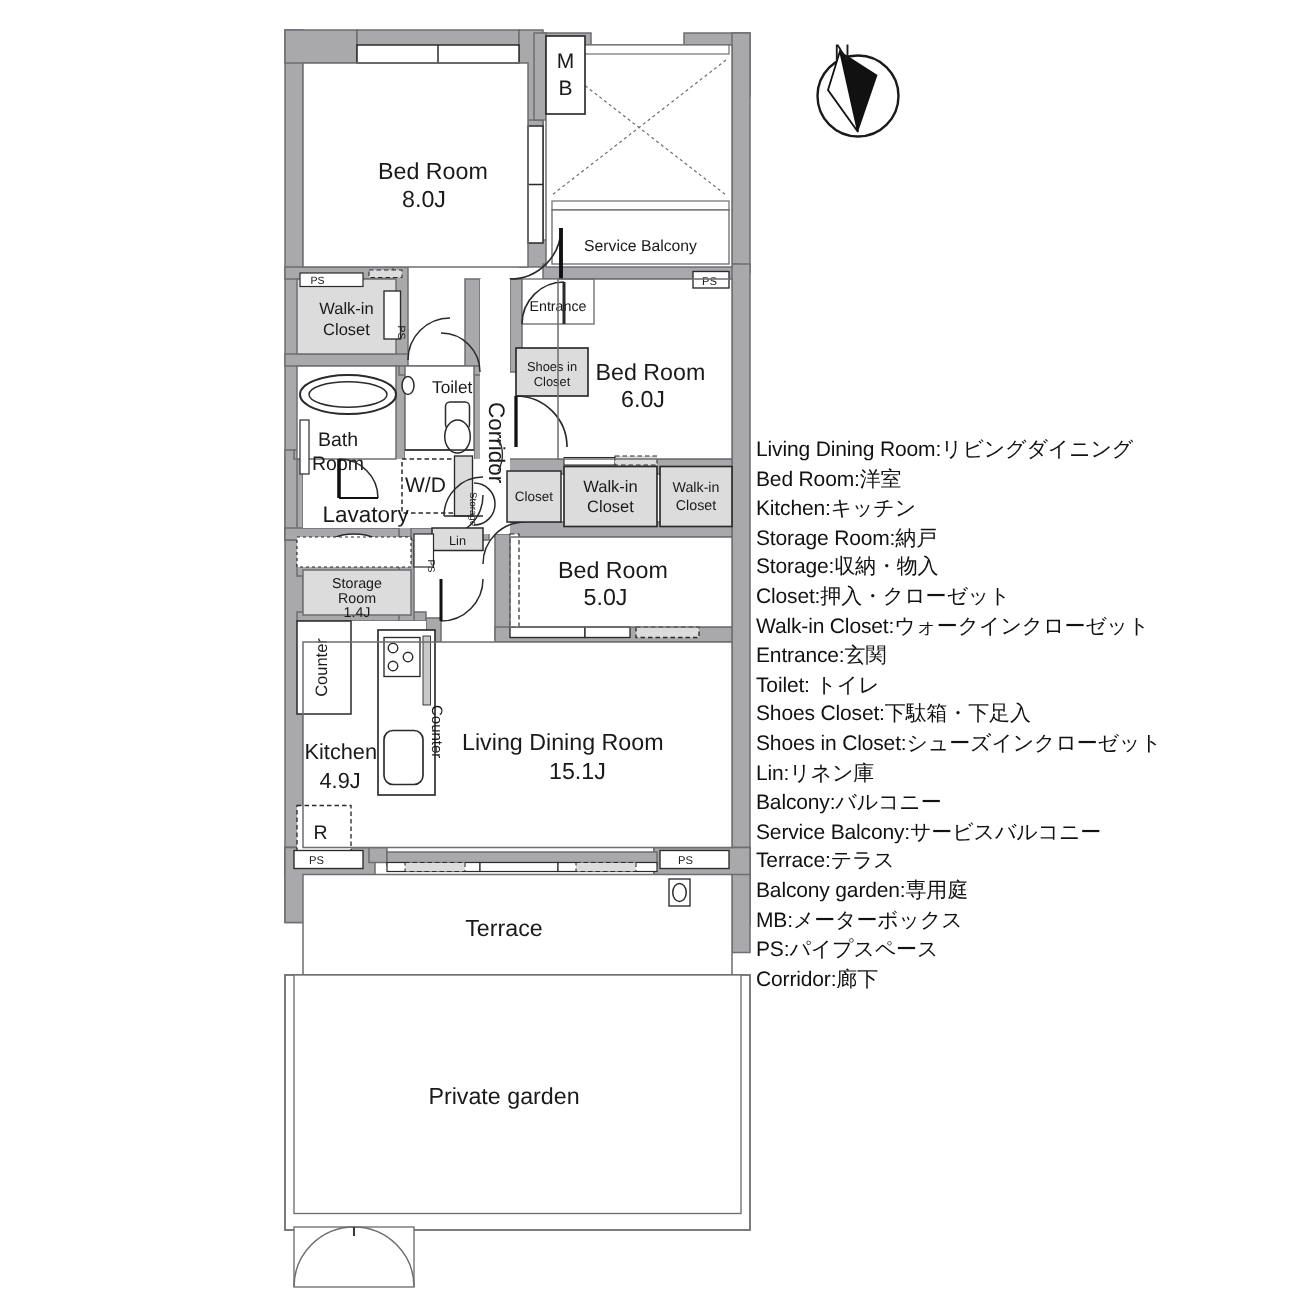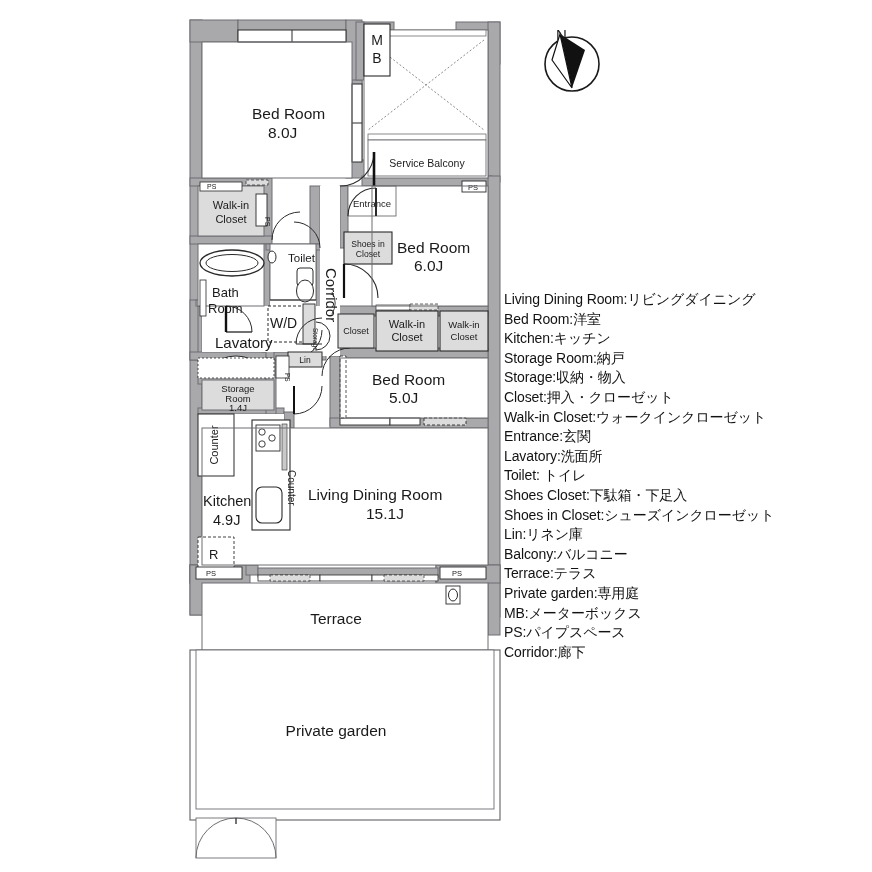--- a/index.html
+++ b/index.html
@@ -318,24 +318,24 @@
 
 <div class="legend">
   <div>Living Dining Room:リビングダイニング</div>
   <div>Bed Room:洋室</div>
   <div>Kitchen:キッチン</div>
   <div>Storage Room:納戸</div>
   <div>Storage:収納・物入</div>
   <div>Closet:押入・クローゼット</div>
   <div>Walk-in Closet:ウォークインクローゼット</div>
   <div>Entrance:玄関</div>
-  <div>Lavatory:洗面所</div>
   <div>Toilet: トイレ</div>
   <div>Shoes Closet:下駄箱・下足入</div>
   <div>Shoes in Closet:シューズインクローゼット</div>
   <div>Lin:リネン庫</div>
   <div>Balcony:バルコニー</div>
+  <div>Service Balcony:サービスバルコニー</div>
   <div>Terrace:テラス</div>
-  <div>Private garden:専用庭</div>
+  <div>Balcony garden:専用庭</div>
   <div>MB:メーターボックス</div>
   <div>PS:パイプスペース</div>
   <div>Corridor:廊下</div>
 </div>
 
 </body></html>

